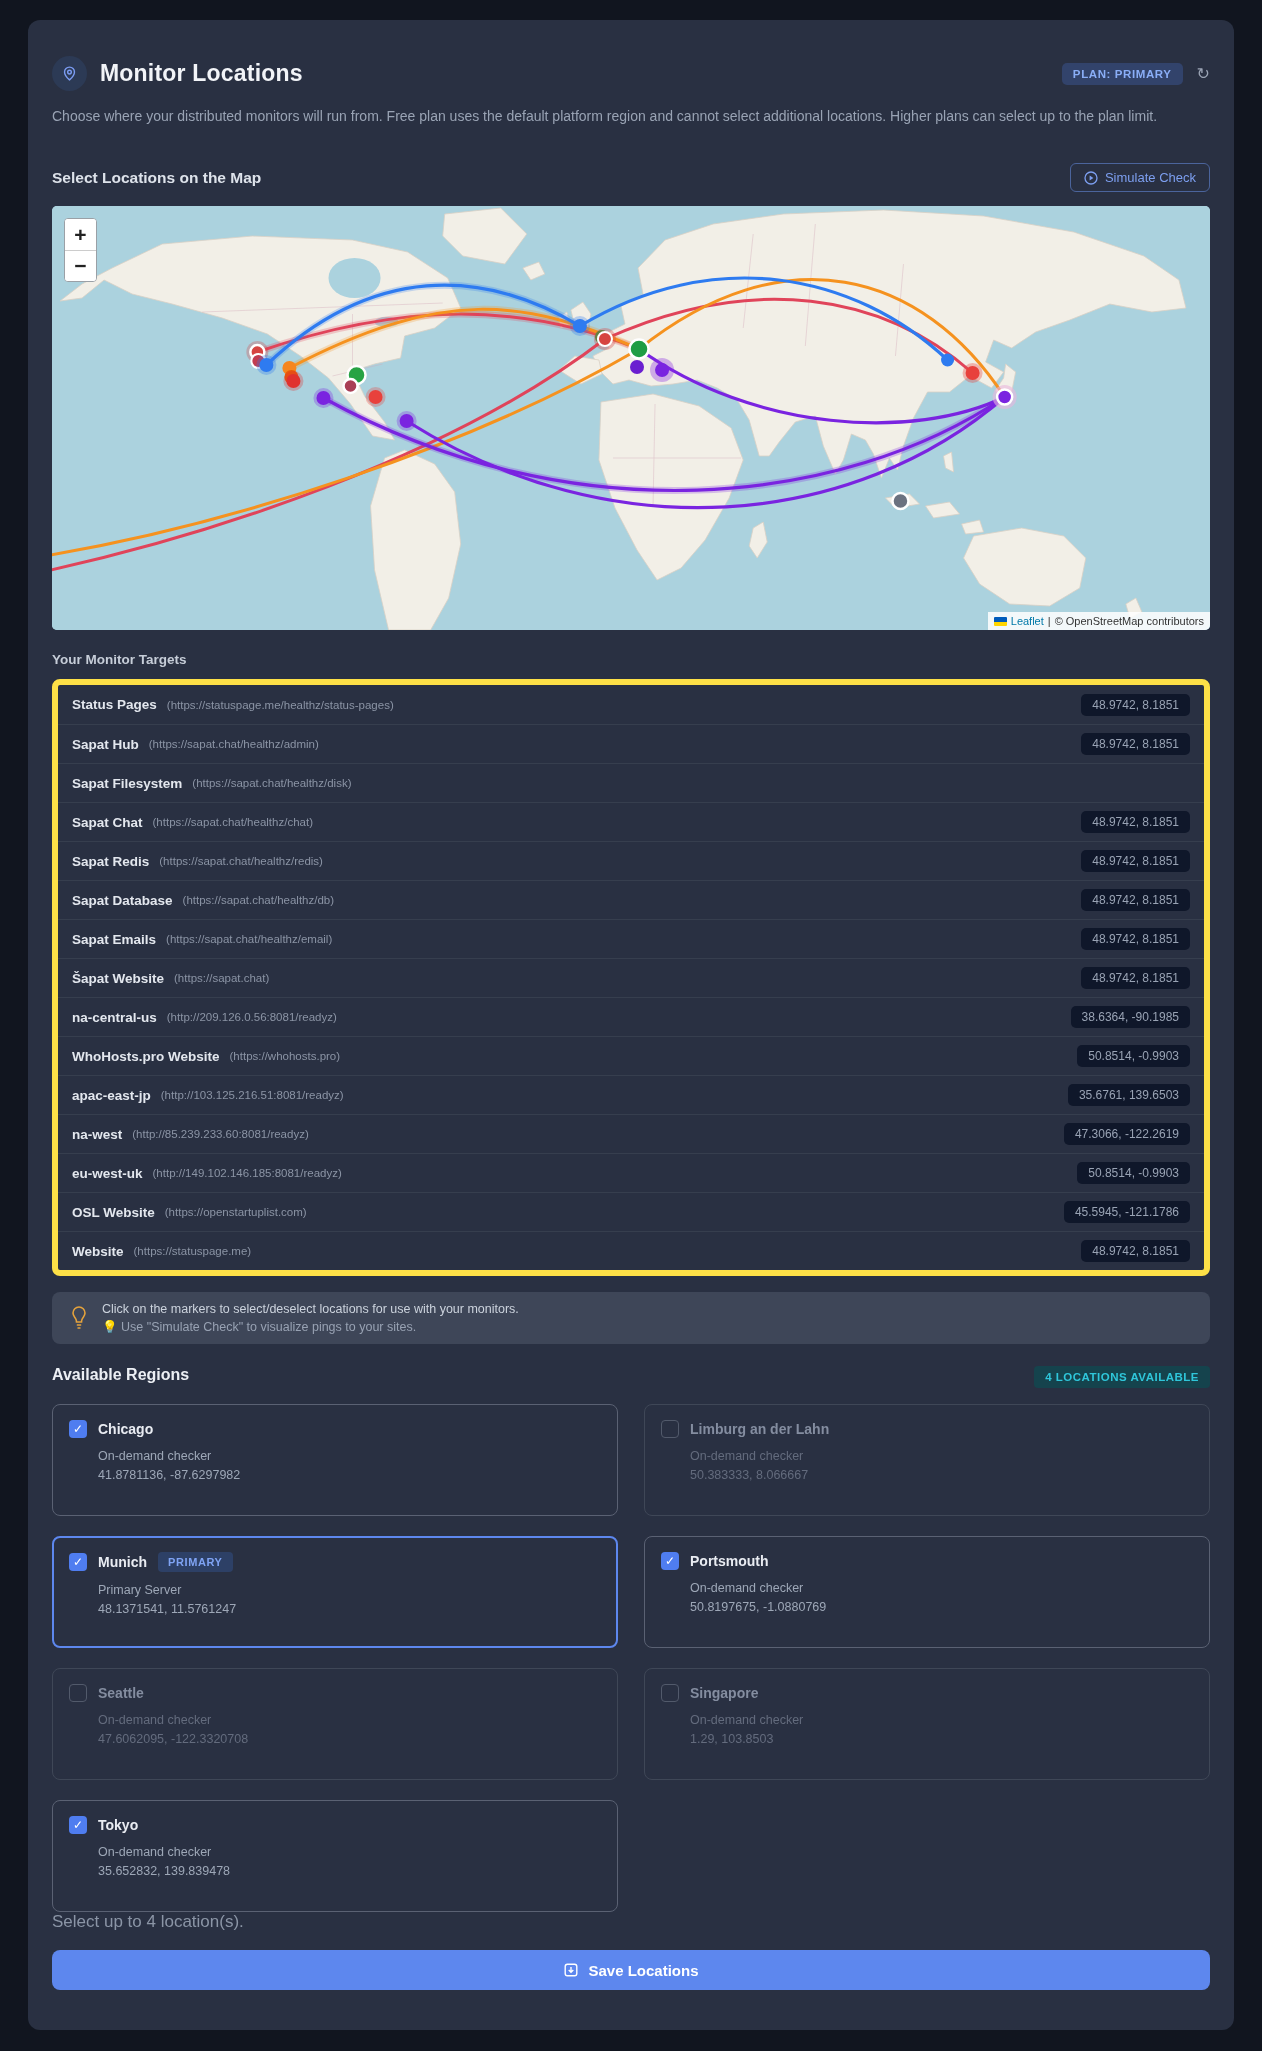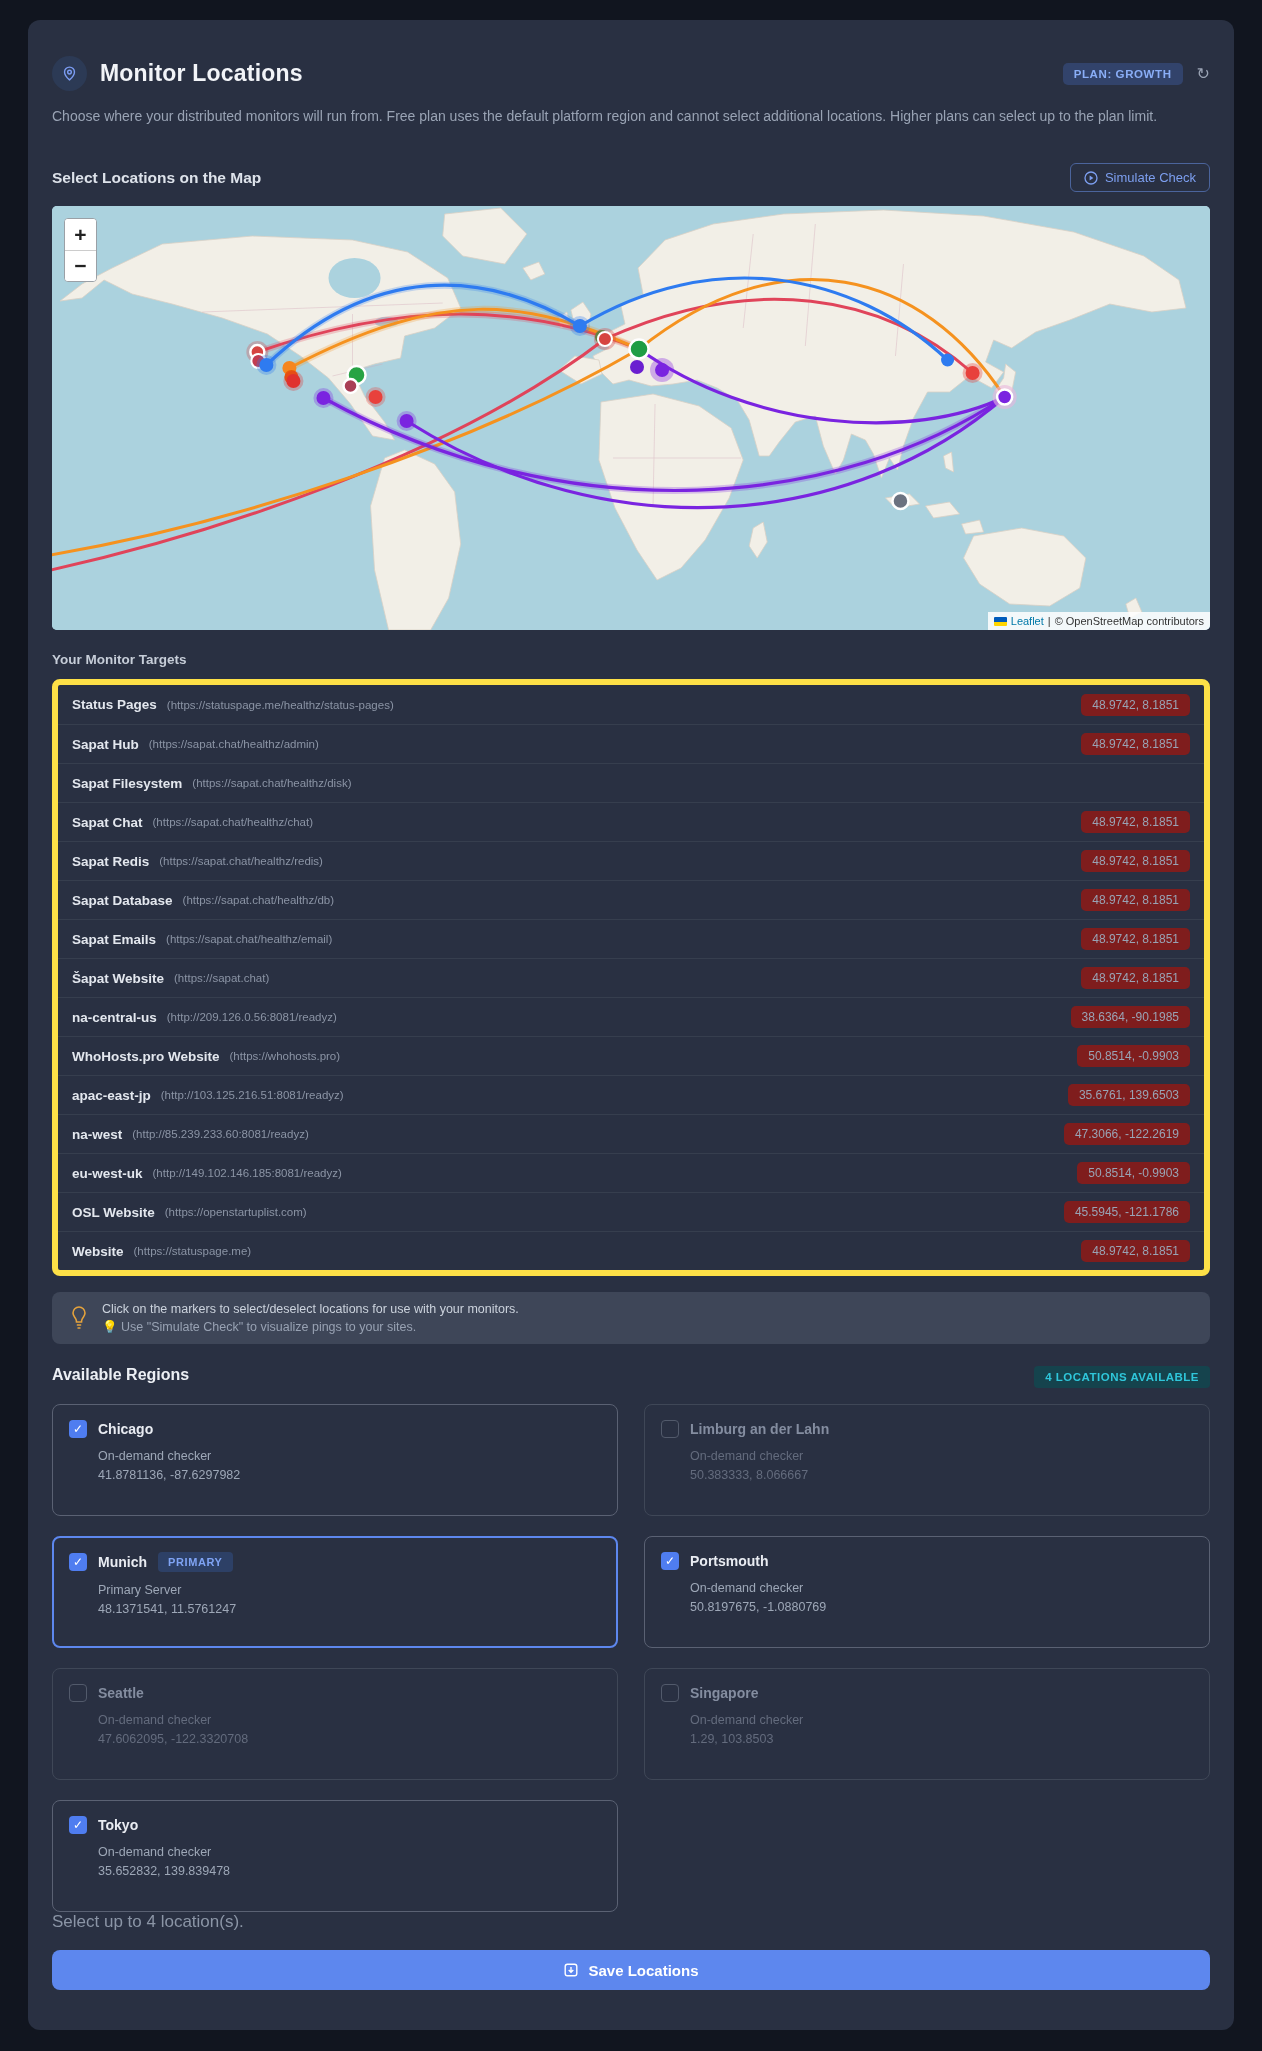--- a/index.html
+++ b/index.html
@@ -28,21 +28,21 @@
   .attrib a { color:#0078a8; text-decoration:none; }
   .ua-flag { display:inline-block; width:13px; height:9px; border-radius:1px; background:linear-gradient(#005bbb 50%, #ffd500 50%); }
 
   
   .targets-head { color:#c6cdd8; font-size:13.5px; font-weight:600; margin:22px 0 12px; }
   .targets-box { border:6px solid #fde047; border-radius:8px; overflow:hidden; }
   .trow { display:flex; align-items:center; padding:0 14px; height:39px; }
   .trow + .trow { border-top:1px solid #363e4e; }
   .tname { color:#e3e7ee; font-size:13.5px; font-weight:600; }
   .turl { color:#8b94a5; font-size:11.5px; margin-left:10px; }
-  .tcoord { margin-left:auto; background:#7f1d1d; color:#99a3b4; font-size:12px; padding:4px 11px; border-radius:5px; white-space:nowrap; }
+  .tcoord { margin-left:auto; background:#0f172a; color:#99a3b4; font-size:12px; padding:4px 11px; border-radius:5px; white-space:nowrap; }
 
   
   .tipbox { margin-top:16px; background:#3e4658; border-radius:8px; padding:10px 18px; display:flex; align-items:center; gap:14px; }
   .tip-lines { display:flex; flex-direction:column; gap:3px; }
   .tip-l1 { color:#ccd3dd; font-size:12.5px; }
   .tip-l2 { color:#98a2b3; font-size:12.5px; }
 
   
   .regions-row { display:flex; align-items:flex-start; justify-content:space-between; margin:22px 0 4px;gap:9px; }
   .regions-title { color:#eceff4; font-size:16px; font-weight:600; }
@@ -72,21 +72,21 @@
 
   <div class="hdr">
     <div class="hdr-icon">
       <svg width="17" height="17" viewBox="0 0 24 24" fill="none" stroke="#7b9cf2" stroke-width="2">
           <path d="M12 21s-7-5.6-7-11a7 7 0 0 1 14 0c0 5.4-7 11-7 11z"></path>
           <circle cx="12" cy="10" r="2.6"></circle>
         </svg>
     </div>
     <div class="hdr-title">Monitor Locations</div>
     <div class="hdr-right">
-      <span class="plan-badge">PLAN: GROWTH</span>
+      <span class="plan-badge">PLAN: PRIMARY</span>
       <span class="refresh">↻</span>
     </div>
   </div>
   <div class="desc">Choose where your distributed monitors will run from. Free plan uses the default platform region and cannot select additional locations. Higher plans can select up to the plan limit.</div>
 
   <div class="sect-row">
     <div class="sect-title">Select Locations on the Map</div>
     <button class="sim-btn">
       <svg width="14" height="14" viewBox="0 0 14 14" fill="none" stroke="#7d9ff0" stroke-width="1.3">
           <circle cx="7" cy="7" r="6"></circle>

